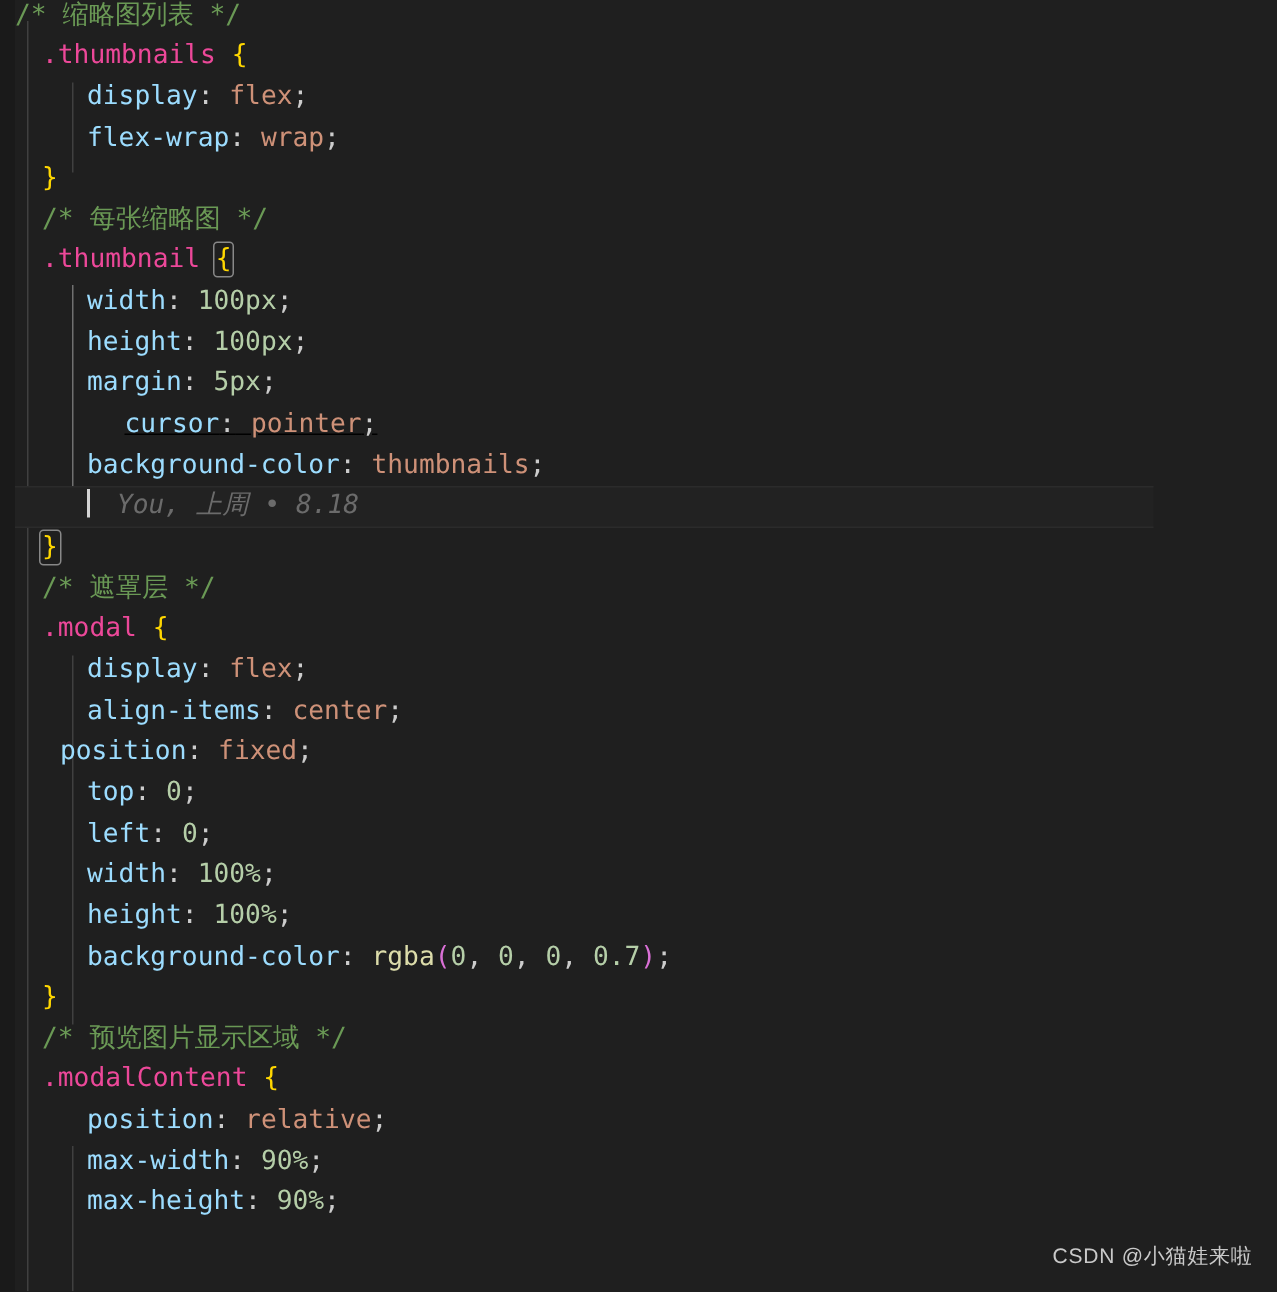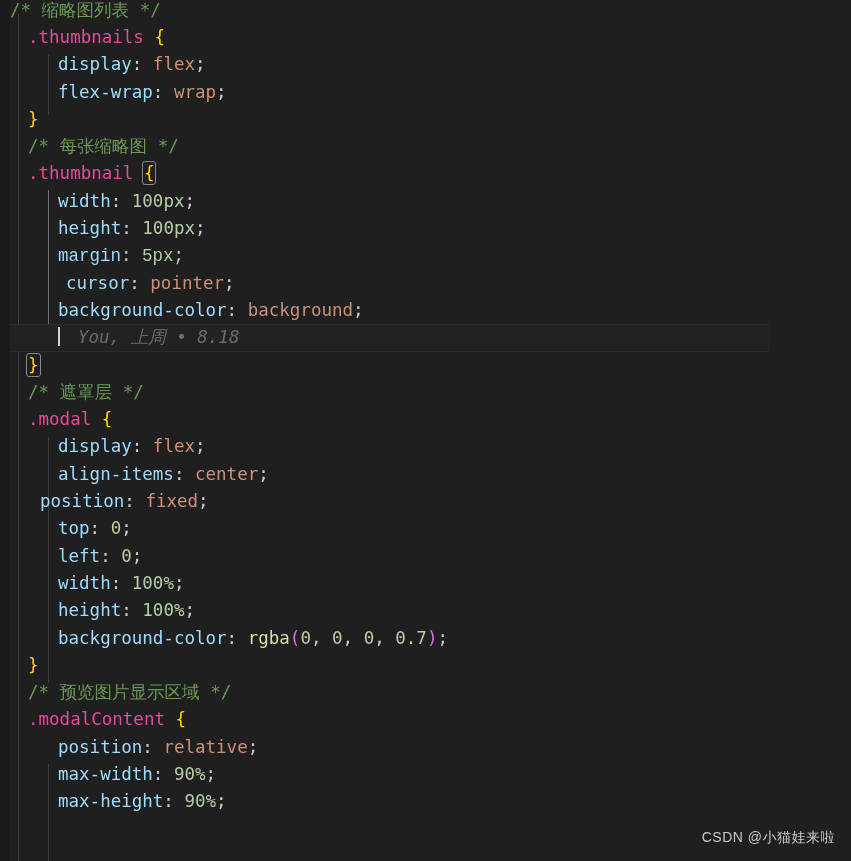--- a/index.html
+++ b/index.html
@@ -157,25 +157,25 @@
     <div class="line"><span class="txt" style="padding-left:28px;"><span class="c-brace">}</span></span></div>
 
     <div class="line"><span class="txt" style="padding-left:28px;"><span class="c-comment">/* 每张缩略图 */</span></span></div>
 
     <div class="line"><span class="txt" style="padding-left:28px;"><span class="c-selector">.thumbnail</span><span> </span><span class="c-brace bracket-match">{</span></span></div>
 
     <div class="line"><span class="txt" style="padding-left:58px;"><span class="c-prop">width</span><span class="c-punct">:</span><span> </span><span class="c-number">100px</span><span class="c-punct">;</span></span></div>
 
     <div class="line"><span class="txt" style="padding-left:58px;"><span class="c-prop">height</span><span class="c-punct">:</span><span> </span><span class="c-number">100px</span><span class="c-punct">;</span></span></div>
 
-    <div class="line"><span class="txt" style="padding-left:58px;font-family:Liberation Mono, monospace;"><span class="c-prop">margin</span><span class="c-punct">:</span><span> </span><span class="c-number">5px</span><span class="c-punct">;</span></span></div>
-
-    <div class="line"><span class="txt" style="padding-left:66px;"><span class="c-prop">cursor</span><span class="c-punct">:</span><span> </span><span class="c-value">pointer</span><span class="c-punct">;</span></span></div>
-
-    <div class="line"><span class="txt" style="padding-left:58px;"><span class="c-prop">background-color</span><span class="c-punct">:</span><span> </span><span class="c-value">background</span><span class="c-punct">;</span></span></div>
+    <div class="line"><span class="txt" style="padding-left:58px;"><span class="c-prop">margin</span><span class="c-punct">:</span><span> </span><span class="c-number">5px</span><span class="c-punct">;</span></span></div>
+
+    <div class="line"><span class="txt" style="padding-left:83px;text-decoration:underline;"><span class="c-prop">cursor</span><span class="c-punct">:</span><span> </span><span class="c-value">pointer</span><span class="c-punct">;</span></span></div>
+
+    <div class="line"><span class="txt" style="padding-left:58px;"><span class="c-prop">background-color</span><span class="c-punct">:</span><span> </span><span class="c-value">thumbnails</span><span class="c-punct">;</span></span></div>
 
     <div class="line current"><span class="txt" style="padding-left:58px;"><span class="caret"></span><span class="c-blame" style="padding-left:18px;font-style:italic;">You, 上周 • 8.18</span></span></div>
 
     <div class="line"><span class="txt" style="padding-left:28px;"><span class="c-brace bracket-match">}</span></span></div>
 
     <div class="line"><span class="txt" style="padding-left:28px;"><span class="c-comment">/* 遮罩层 */</span></span></div>
 
     <div class="line"><span class="txt" style="padding-left:28px;"><span class="c-selector">.modal</span><span> </span><span class="c-brace">{</span></span></div>
 
     <div class="line"><span class="txt" style="padding-left:58px;"><span class="c-prop">display</span><span class="c-punct">:</span><span> </span><span class="c-value">flex</span><span class="c-punct">;</span></span></div>

